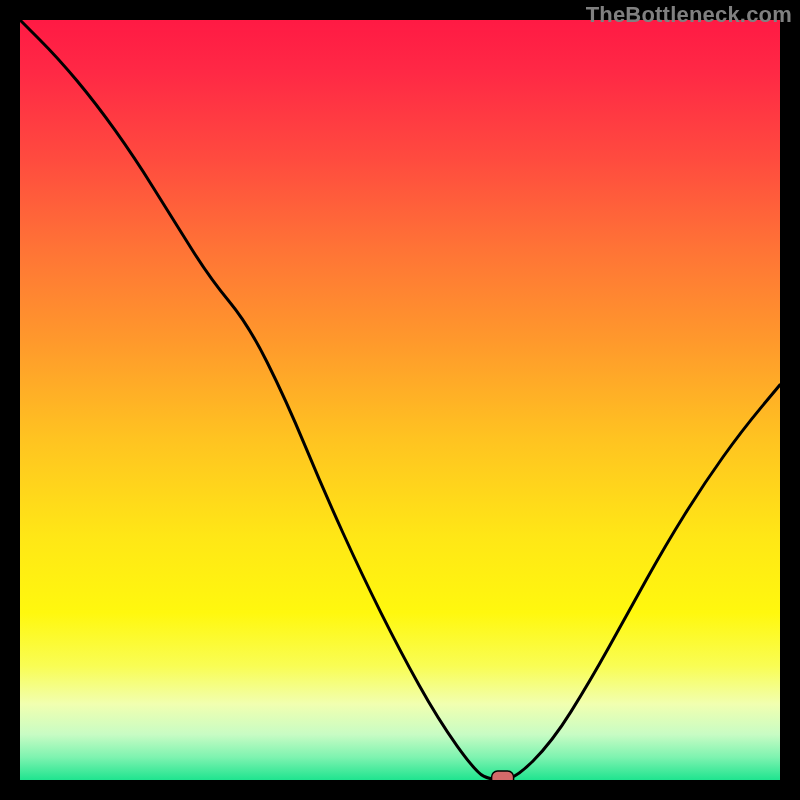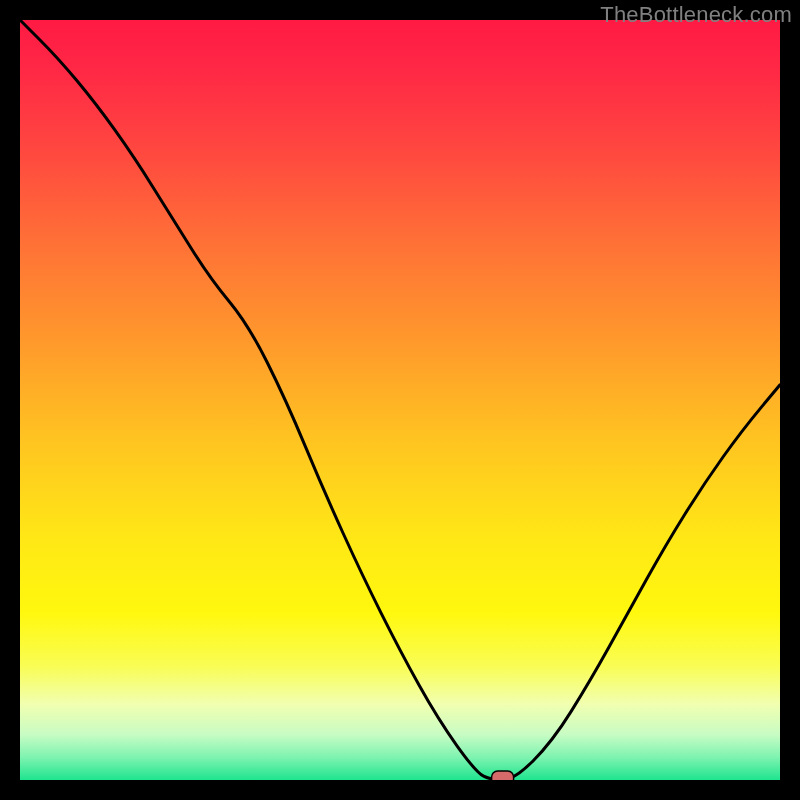--- a/index.html
+++ b/index.html
@@ -26,21 +26,21 @@
     top: 20px;
     width: 760px;
     height: 760px;
   }
   .watermark {
     position: absolute;
     top: 2px;
     right: 8px;
     color: #808080;
     font-size: 22px;
-    font-weight: 400;
+    font-weight: 700;
     letter-spacing: 0.2px;
   }
   svg {
     display: block;
   }
 </style>
 </head>
 <body>
 
 <div class="chart-frame">

